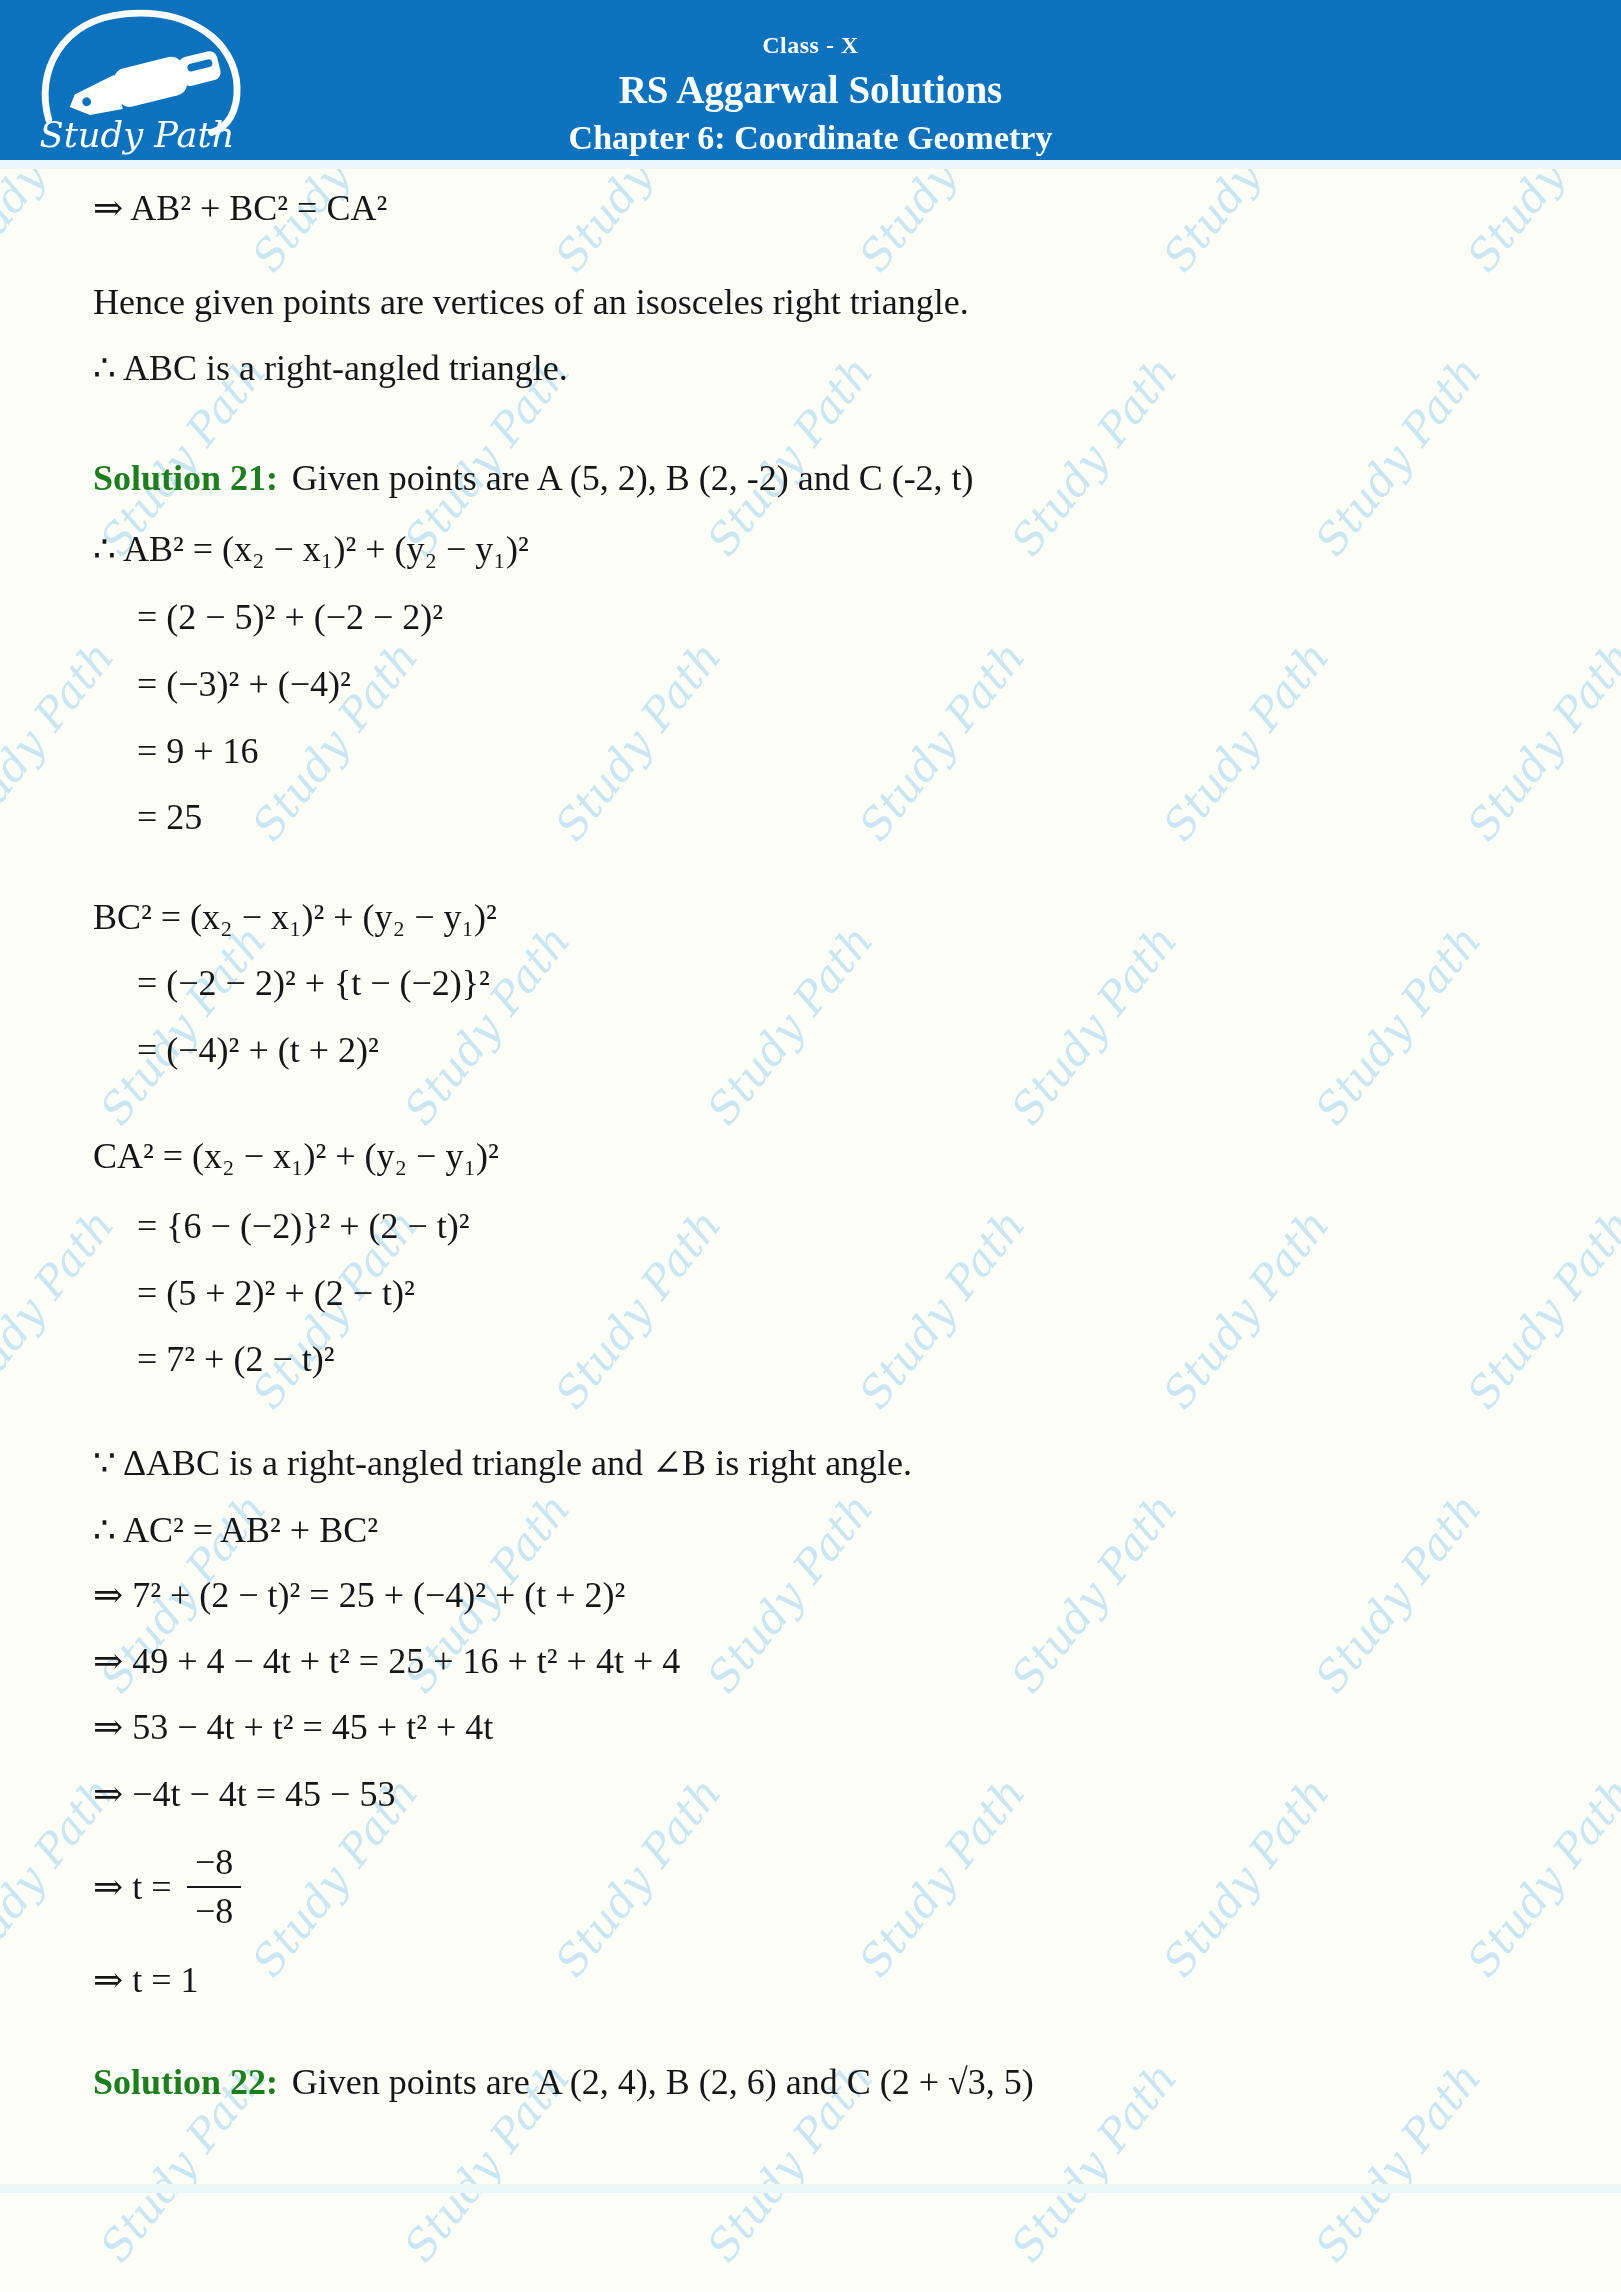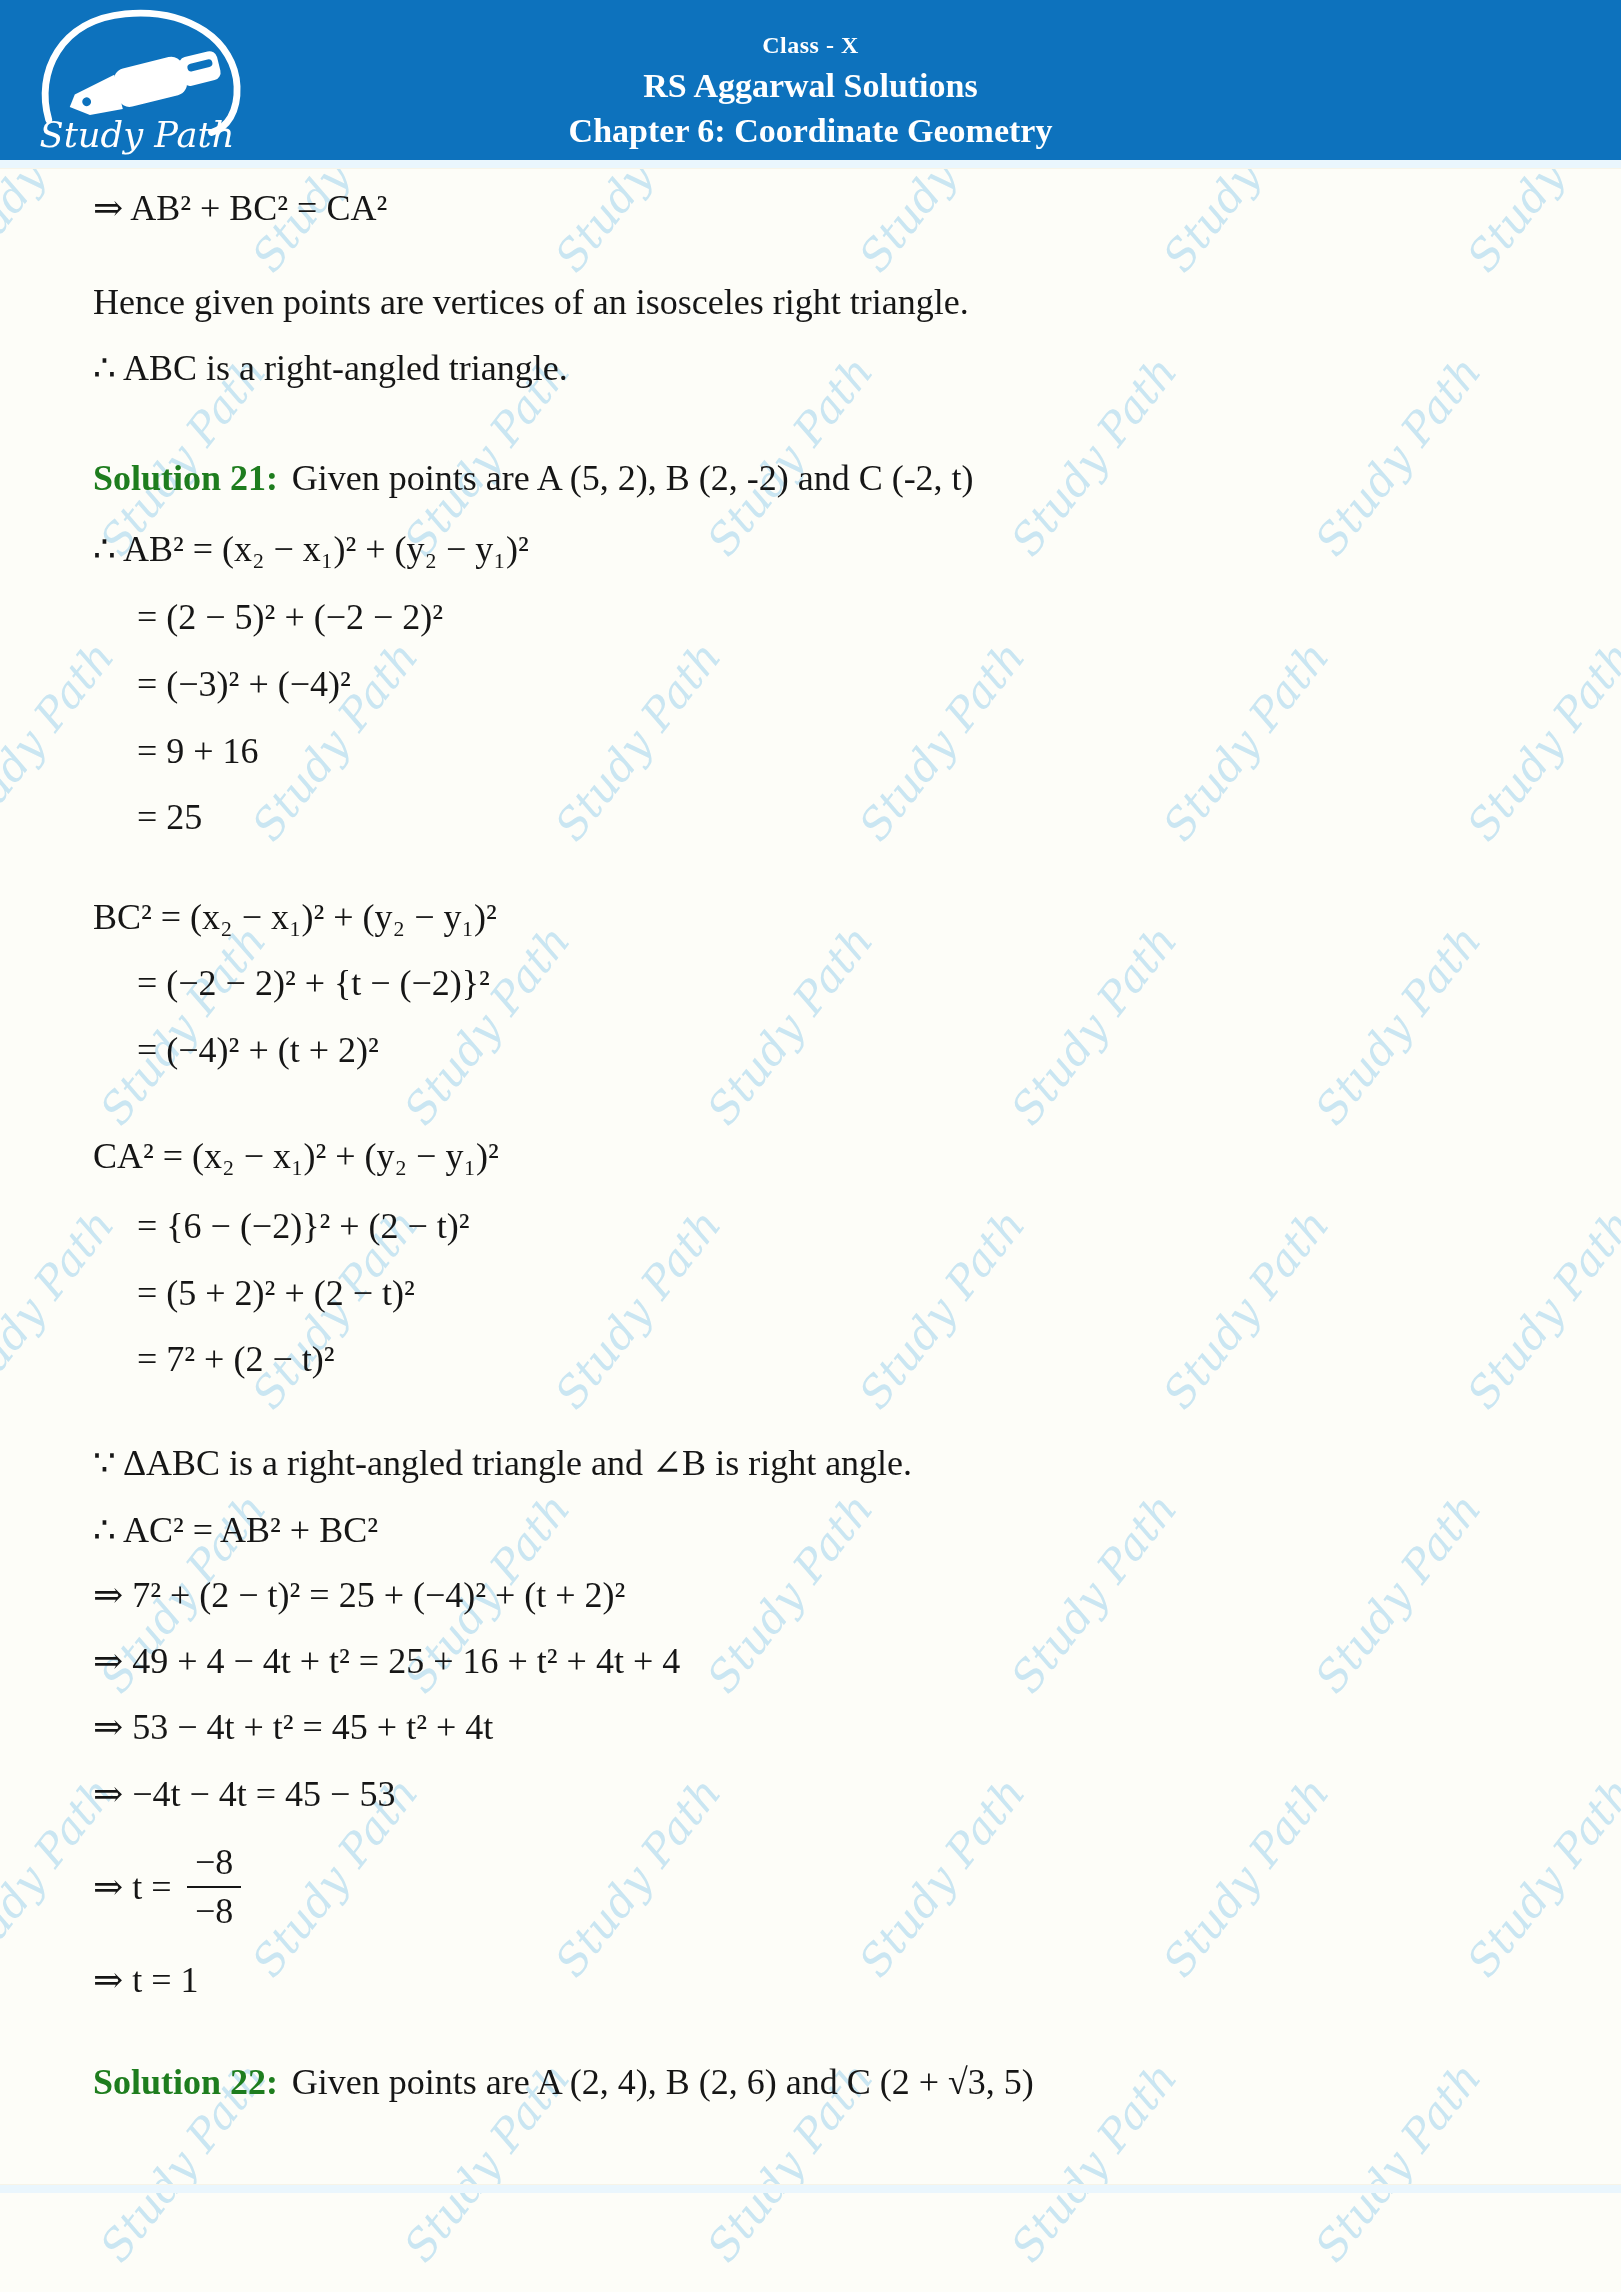--- a/index.html
+++ b/index.html
@@ -6,21 +6,21 @@
   body { width:1621px; height:2293px; position:relative; background:#fdfdf8;
          font-family:"Liberation Serif","DejaVu Serif",serif; overflow:hidden; }
   .page { position:absolute; inset:0; }
 
   
   .header { position:absolute; left:0; top:0; width:1621px; height:160px;
             background:#0d72bd; color:#fff; z-index:3; }
   .logo { position:absolute; left:27.4px; top:3.9px; width:221px; height:153px; }
   .titles { position:absolute; left:0; top:9.8px; width:100%; text-align:center; }
   .titles .t1 { font-size:24px; font-weight:bold; letter-spacing:0.5px;margin-top:22px; }
-  .titles .t2 { font-size:34px; font-weight:bold; margin-top:7.8px; }
+  .titles .t2 { font-size:39px; font-weight:bold; margin-top:7.8px; }
   .titles .t3 { font-size:34px; font-weight:bold; margin-top:7.8px; }
   .hdr-divider { position:absolute; left:0; top:160px; width:100%; height:8.8px;
                  background:#eaf6fd; border-bottom:1px solid #f7f4e8; z-index:3; }
 
   
   .watermark-layer { position:absolute; inset:0; z-index:1; pointer-events:none; }
   .wm { position:absolute; transform:rotate(-52deg); font-size:43px; font-style:italic;
         color:rgba(125,195,232,0.40); white-space:nowrap;
         font-family:"DejaVu Serif","Liberation Serif",serif; }
 

